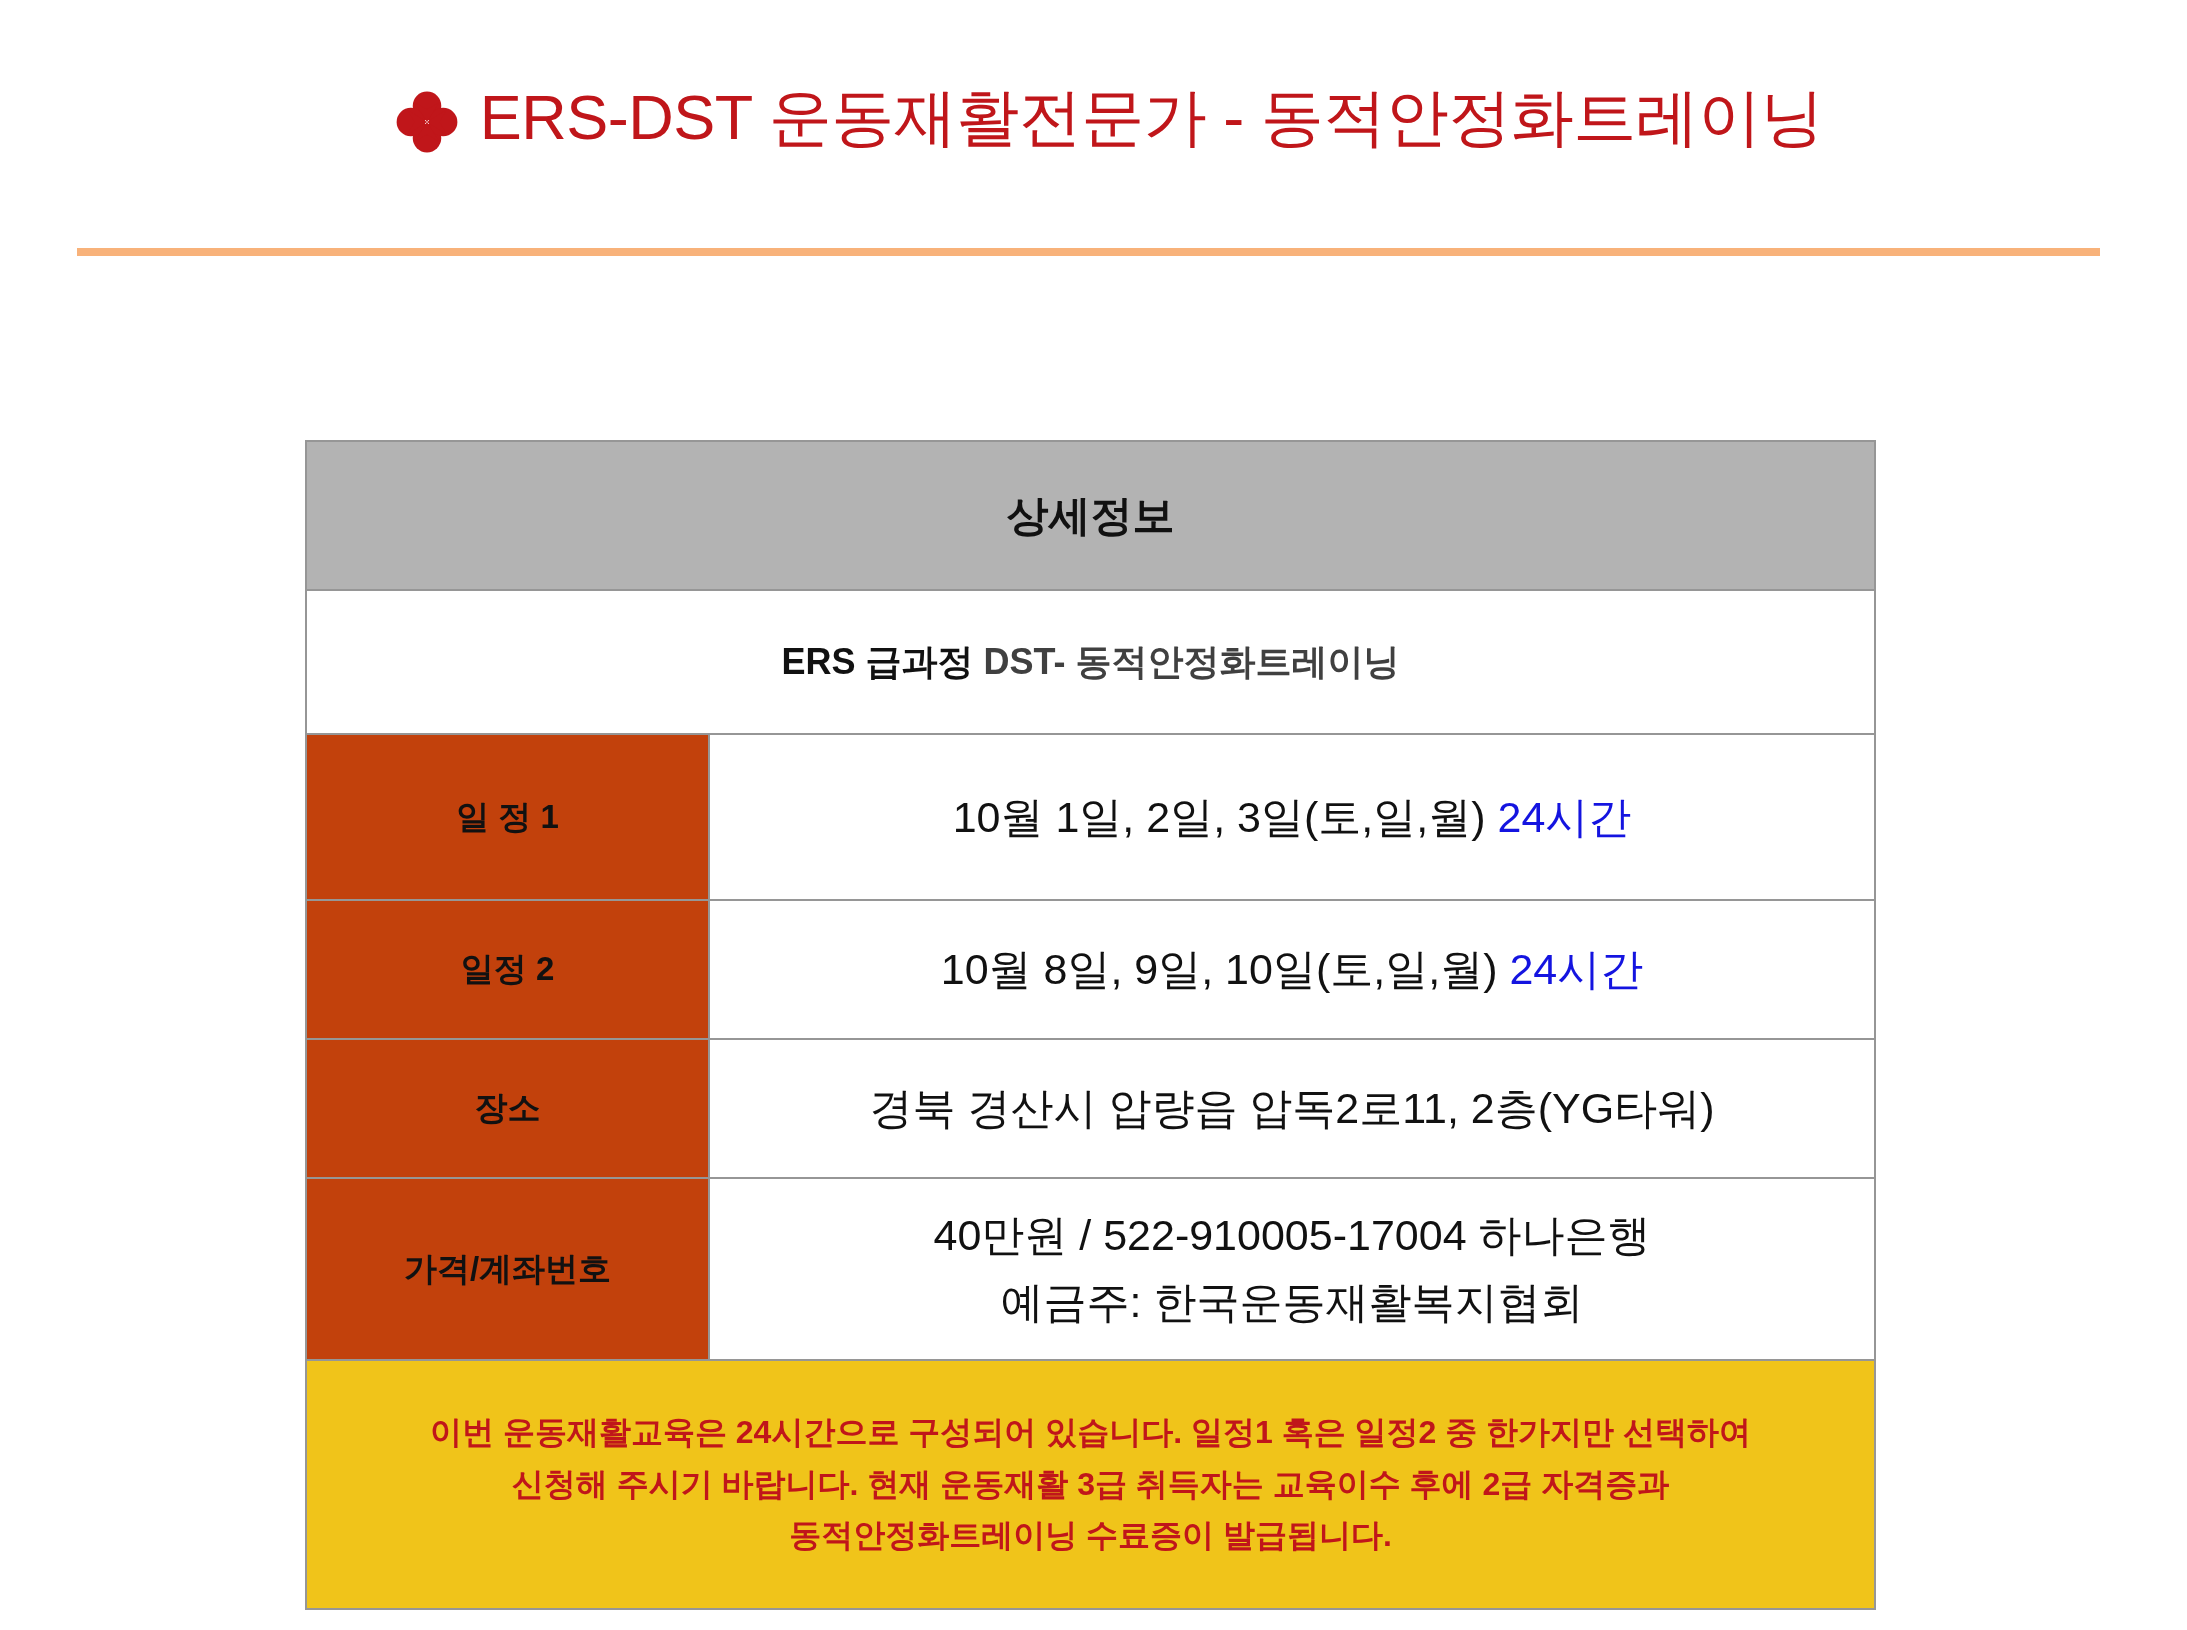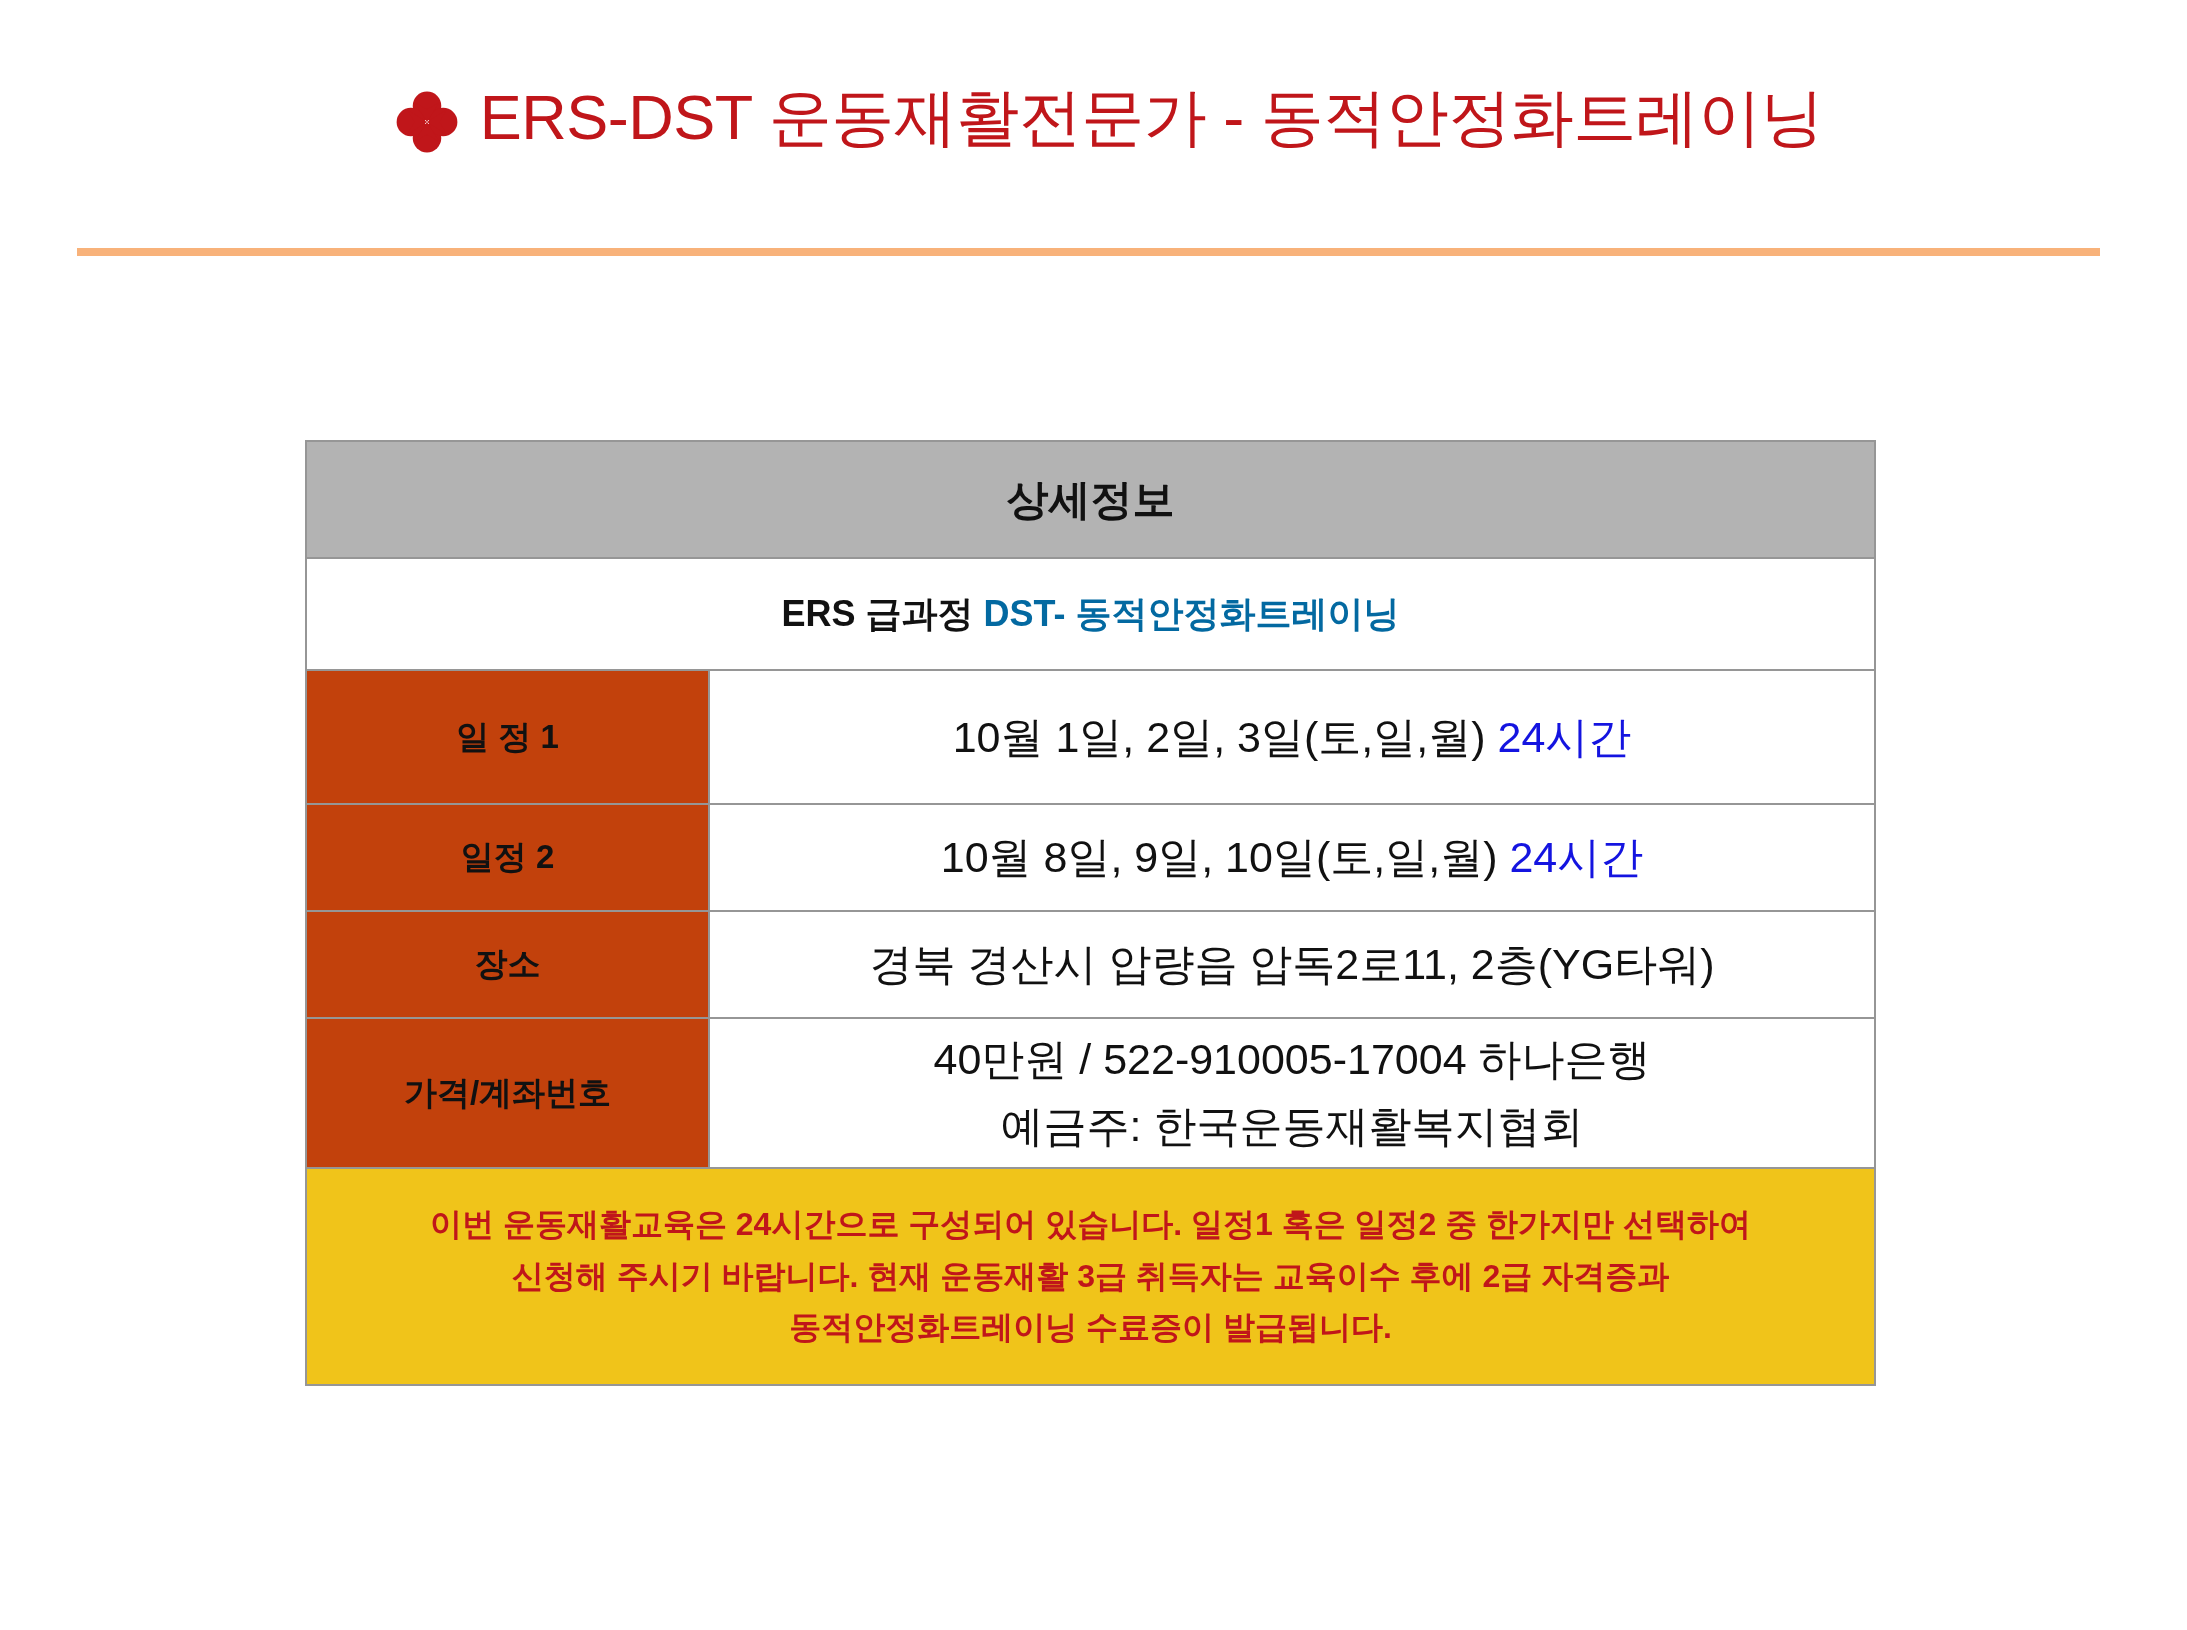--- a/index.html
+++ b/index.html
@@ -58,42 +58,42 @@
   .detail-table {
     position: absolute;
     left: 305px;
     top: 440px;
     width: 1569px;
     border-collapse: collapse;
     table-layout: fixed;
   }
   .detail-table td {
     border: 2px solid #969696;
-    padding: 0;
+    padding: 16px;
     vertical-align: middle;
   }
 
   .hdr-cell {
     background: #b3b3b3;
     height: 115px;
     text-align: center;
     font-size: 42px;
     font-weight: bold;
     color: #111111;
   }
   .subtitle-cell {
     background: #ffffff;
     height: 110px;
     text-align: center;
     font-size: 36px;
     font-weight: bold;
     color: #111111;
   }
   .subtitle-cell .accent {
-    color: #0369a1;
+    color: #404040;
     text-align: right;
   }
 
   .label-cell {
     background: #c2410c;
     width: 403px;
     text-align: center;
     font-size: 33px;
     font-weight: bold;
     color: #111111;

